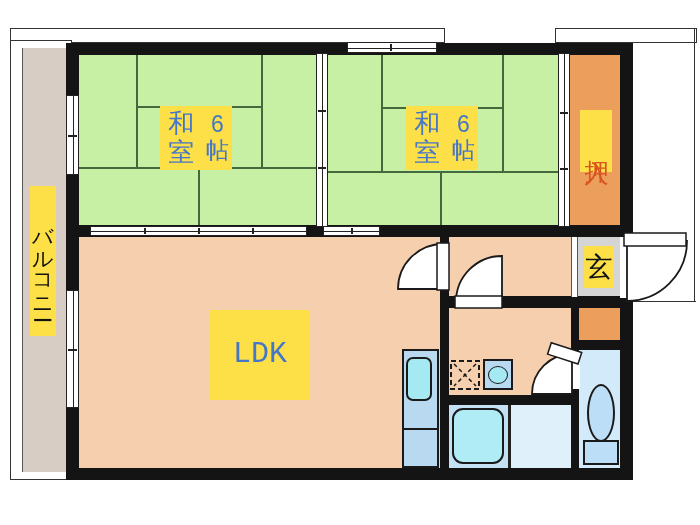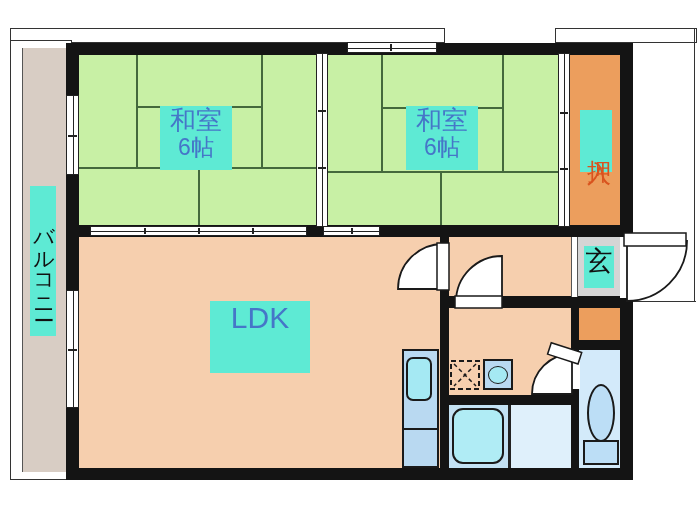--- a/index.html
+++ b/index.html
@@ -8,22 +8,22 @@
   .abs{position:absolute;}
   .room{position:absolute;}
   .wall{position:absolute;background:var(--c-wall,#141414);z-index:10;}
   .thin{position:absolute;background:#fff;border:1.5px solid var(--c-outline_thin,#333);box-sizing:border-box;}
   .tline{position:absolute;background:var(--c-tatami_line,#44693c);z-index:2;}
   .win{position:absolute;background:#fff;border:1px solid #222;box-sizing:border-box;z-index:15;}
   .mid-h{position:absolute;left:0;right:0;top:50%;height:1px;background:#222;}
   .mid-v{position:absolute;top:0;bottom:0;left:50%;width:1px;background:#222;}
   .tick-v{position:absolute;width:1.5px;background:#222;top:1px;bottom:1px;}
   .tick-h{position:absolute;height:1.5px;background:#222;left:1px;right:1px;}
-  .lbl{position:absolute;background:#5eead4;display:flex;flex-direction:column;align-items:center;
-       justify-content:flex-start;z-index:30;line-height:1.12;text-align:center;}
+  .lbl{position:absolute;background:#fde047;display:flex;flex-direction:row;align-items:center;
+       justify-content:center;z-index:30;line-height:1.12;text-align:center;}
   .lbl-blue{color:var(--c-label_blue,#4576c8);}
   .vert{writing-mode:vertical-rl;}
   svg.overlay{position:absolute;left:0;top:0;z-index:20;}
   .fixture{position:absolute;box-sizing:border-box;z-index:12;}
 </style>
 </head>
 <body>
 
 <div id="plan">
 
@@ -137,21 +137,21 @@
   </svg>
 
   <div class="lbl lbl-blue" style="left:160px;top:106px;width:72px;height:64px;">
     <div style="font-size:26px;">和室</div>
     <div style="font-size:23px;">6帖</div>
   </div>
   <div class="lbl lbl-blue" style="left:406px;top:106px;width:72px;height:64px;">
     <div style="font-size:26px;">和室</div>
     <div style="font-size:23px;">6帖</div>
   </div>
-  <div class="lbl lbl-blue" style="left:210px;top:301px;width:100px;height:72px;">
+  <div class="lbl lbl-blue" style="left:210px;top:310px;width:100px;height:90px;font-family:Liberation Mono, monospace;">
     <div style="font-size:30px;">LDK</div>
   </div>
   <div class="lbl vert" style="left:580px;top:110px;width:32px;height:62px;color:var(--c-closet_text_orange,#d9531e);font-size:24px;">
     <div>押入</div>
   </div>
   <div class="lbl" style="left:584px;top:246px;width:30px;height:42px;color:#111;font-size:27px;">
     <div>玄</div>
   </div>
   <div class="lbl vert" style="left:30px;top:186px;width:26px;height:150px;color:#111;font-size:21px;">
     <div>バルコニー</div>

